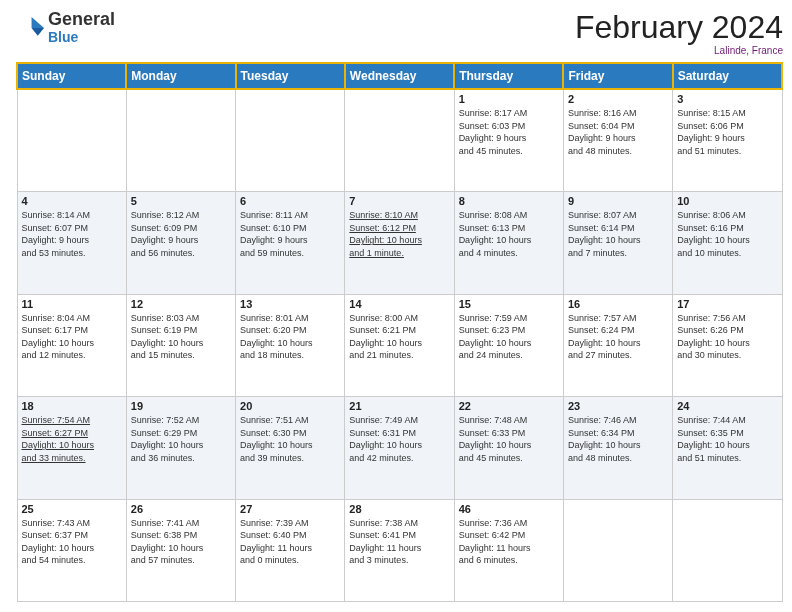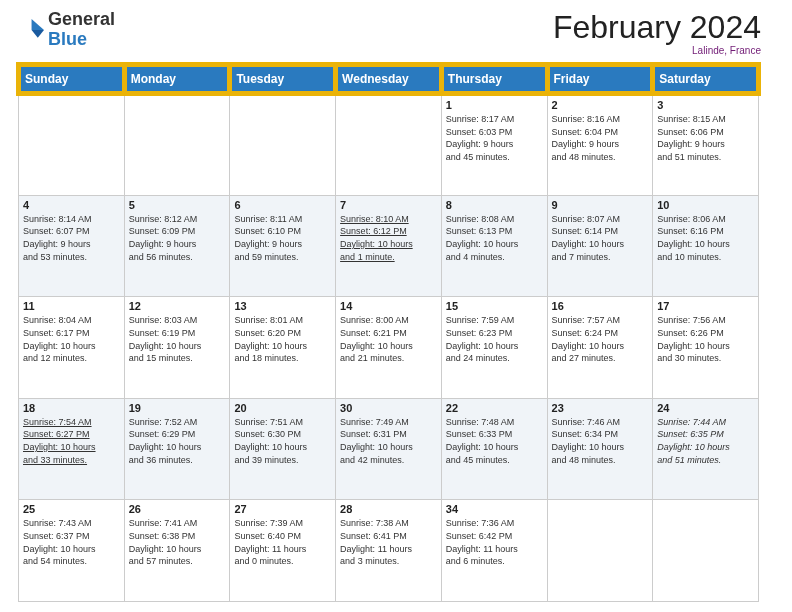--- a/index.html
+++ b/index.html
@@ -9,21 +9,21 @@
       width: 792px;
       min-height: 612px;
       padding: 0;
     }
     .page {
       width: 792px;
       min-height: 612px;
       background: #fff;
       display: flex;
       flex-direction: column;
-      padding: 10px 31px 10px 16px;
+      padding: 10px 9px 10px 16px;
     }
     .header {
       display: flex;
       align-items: flex-start;
       justify-content: space-between;
       margin-bottom: 6px;
     }
     .logo {
       display: flex;
       align-items: center;
@@ -33,21 +33,21 @@
       display: flex;
       flex-direction: column;
       line-height: 1.1;
     }
     .logo-general {
       font-size: 18px;
       font-weight: bold;
       color: #333;
     }
     .logo-blue {
-      font-size: 18px;
+      font-size: 14px;
       font-weight: bold;
       color: #2a7abf;
     }
     .logo-icon {
       width: 28px;
       height: 28px;
     }
     .title-block {
       text-align: right;
     }
@@ -65,21 +65,21 @@
       width: 100%;
       border-collapse: collapse;
       flex: 1;
     }
     .calendar-table th {
       background: #2a7abf;
       color: #fff;
       font-size: 12px;
       font-weight: bold;
       padding: 5px 4px;
-      border: 5px solid #eab308;
+      border: 2px solid #eab308;
       text-align: left;
     }
     .calendar-table td {
       border: 1px solid #ccc;
       vertical-align: top;
       padding: 3px 4px;
       font-size: 9.5px;
       color: #222;
       width: calc(100% / 7);
       min-height: 80px;
@@ -292,21 +292,21 @@
 and 36 minutes.</div>
           </td>
           <td>
             <span class="day-num">20</span>
             <div class="day-detail" style="white-space: pre-line;">Sunrise: 7:51 AM
 Sunset: 6:30 PM
 Daylight: 10 hours
 and 39 minutes.</div>
           </td>
           <td>
-            <span class="day-num">30</span>
+            <span class="day-num">21</span>
             <div class="day-detail" style="white-space: pre-line;">Sunrise: 7:49 AM
 Sunset: 6:31 PM
 Daylight: 10 hours
 and 42 minutes.</div>
           </td>
           <td>
             <span class="day-num">22</span>
             <div class="day-detail" style="white-space: pre-line;">Sunrise: 7:48 AM
 Sunset: 6:33 PM
 Daylight: 10 hours
@@ -314,21 +314,21 @@
           </td>
           <td>
             <span class="day-num">23</span>
             <div class="day-detail" style="white-space: pre-line;">Sunrise: 7:46 AM
 Sunset: 6:34 PM
 Daylight: 10 hours
 and 48 minutes.</div>
           </td>
           <td>
             <span class="day-num">24</span>
-            <div class="day-detail" style="white-space: pre-line; font-style: italic;">Sunrise: 7:44 AM
+            <div class="day-detail" style="white-space: pre-line;">Sunrise: 7:44 AM
 Sunset: 6:35 PM
 Daylight: 10 hours
 and 51 minutes.</div>
           </td>
         </tr>
         <tr>
           <td>
             <span class="day-num">25</span>
             <div class="day-detail" style="white-space: pre-line;">Sunrise: 7:43 AM
 Sunset: 6:37 PM
@@ -350,21 +350,21 @@
 and 0 minutes.</div>
           </td>
           <td>
             <span class="day-num">28</span>
             <div class="day-detail" style="white-space: pre-line;">Sunrise: 7:38 AM
 Sunset: 6:41 PM
 Daylight: 11 hours
 and 3 minutes.</div>
           </td>
           <td>
-            <span class="day-num">34</span>
+            <span class="day-num">46</span>
             <div class="day-detail" style="white-space: pre-line;">Sunrise: 7:36 AM
 Sunset: 6:42 PM
 Daylight: 11 hours
 and 6 minutes.</div>
           </td>
           <td class="empty-cell"></td>
           <td class="empty-cell"></td>
         </tr>
       </tbody>
   </table>

